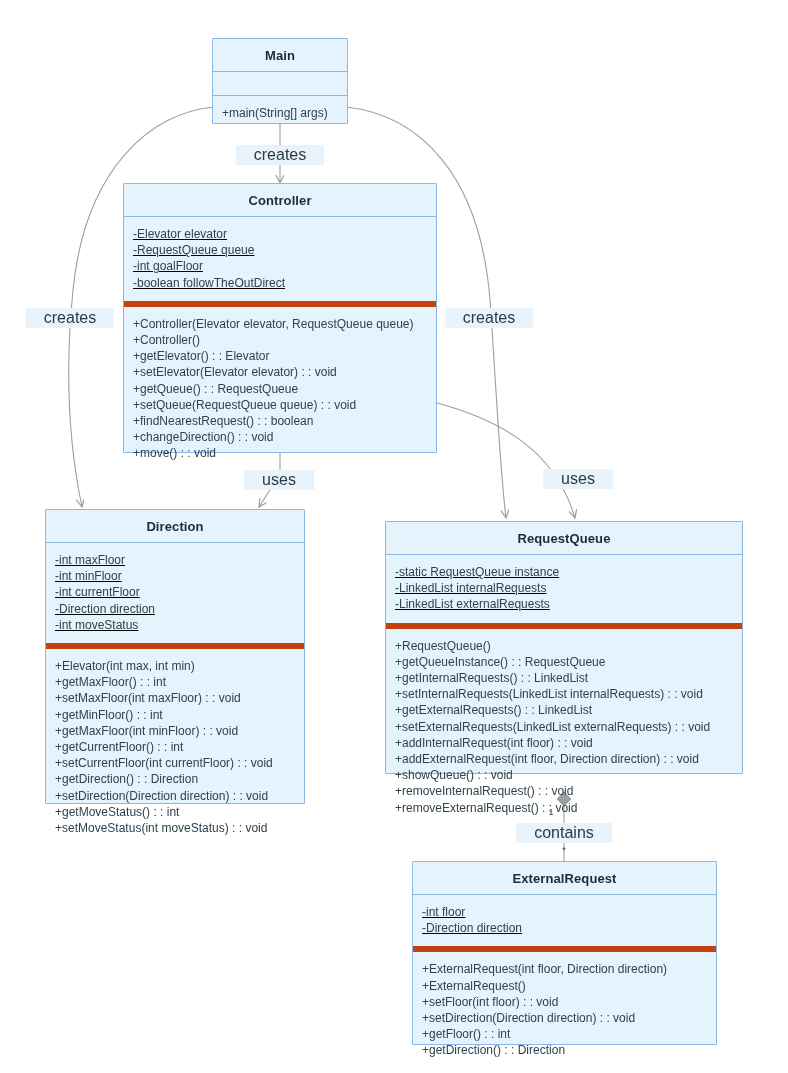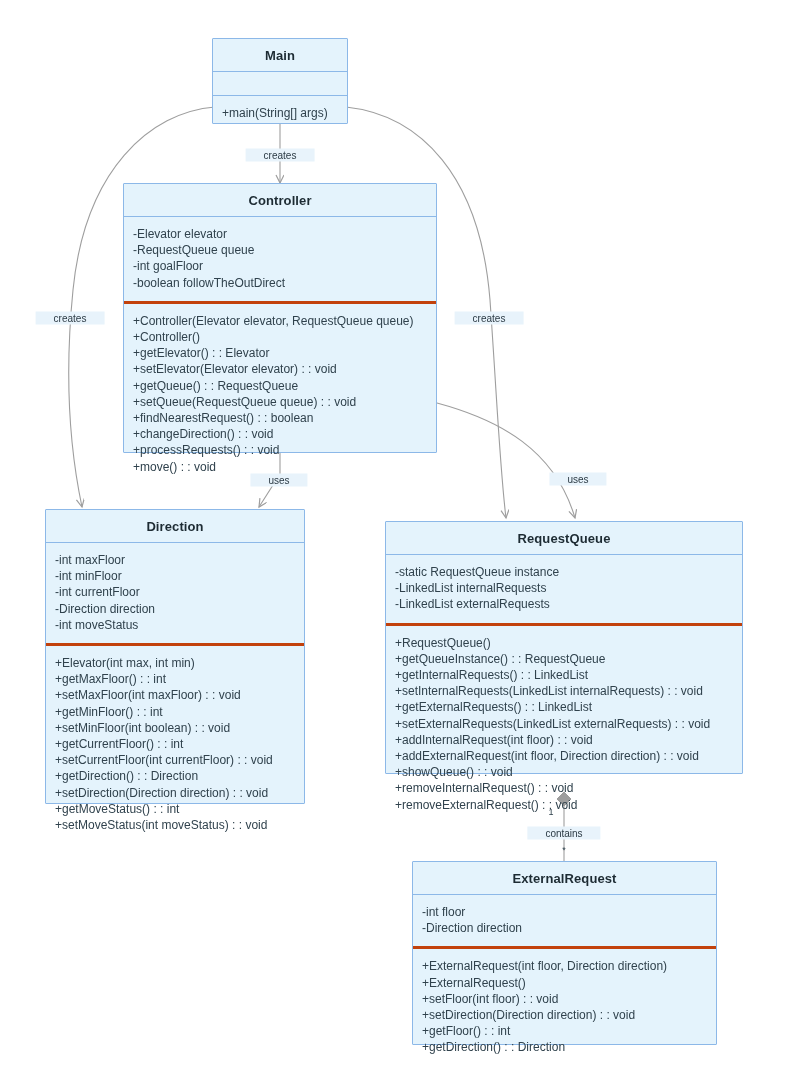--- a/index.html
+++ b/index.html
@@ -42,36 +42,37 @@
     padding: 9px 4px 8px 4px;
     border-bottom: 1px solid #8cb8e8;
     box-sizing: border-box;
     letter-spacing: .1px;
   }
   .uml-section {
     padding: 9px 8px 10px 9px;
     box-sizing: border-box;
   }
   .uml-section.attrs {
-    border-bottom: 3px solid #c2410c;
+    border-bottom: 6px solid #c2410c;
+    text-decoration: underline;
   }
   .uml-section.empty-attrs {
     height: 24px;
     padding: 0;
     border-bottom: 1px solid #8cb8e8;
   }
   .uml-row {
     font-size: 12px;
     line-height: 16.2px;
     color: #30424d;
     white-space: nowrap;
   }
   .edge-label {
     position: absolute;
-    font-size: 10px;
+    font-size: 16px;
     color: #2b3a44;
     background: #e8f3fb;
     padding: 1px 18px;
     white-space: nowrap;
     transform: translate(-50%, -50%);
   }
   .mult-label {
     position: absolute;
     font-size: 9px;
     color: #30424d;
@@ -124,40 +125,39 @@
     </div>
     <div class="uml-section methods">
       <div class="uml-row">+Controller(Elevator elevator, RequestQueue queue)</div>
       <div class="uml-row">+Controller()</div>
       <div class="uml-row">+getElevator() : : Elevator</div>
       <div class="uml-row">+setElevator(Elevator elevator) : : void</div>
       <div class="uml-row">+getQueue() : : RequestQueue</div>
       <div class="uml-row">+setQueue(RequestQueue queue) : : void</div>
       <div class="uml-row">+findNearestRequest() : : boolean</div>
       <div class="uml-row">+changeDirection() : : void</div>
-      <div class="uml-row">+processRequests() : : void</div>
       <div class="uml-row">+move() : : void</div>
     </div>
   </div>
 
   <div class="uml-class" style="left:45px; top:509px; width:260px; height:295px;">
     <div class="uml-title">Direction</div>
     <div class="uml-section attrs">
       <div class="uml-row">-int maxFloor</div>
       <div class="uml-row">-int minFloor</div>
       <div class="uml-row">-int currentFloor</div>
       <div class="uml-row">-Direction direction</div>
       <div class="uml-row">-int moveStatus</div>
     </div>
     <div class="uml-section methods">
       <div class="uml-row">+Elevator(int max, int min)</div>
       <div class="uml-row">+getMaxFloor() : : int</div>
       <div class="uml-row">+setMaxFloor(int maxFloor) : : void</div>
       <div class="uml-row">+getMinFloor() : : int</div>
-      <div class="uml-row">+setMinFloor(int boolean) : : void</div>
+      <div class="uml-row">+getMaxFloor(int minFloor) : : void</div>
       <div class="uml-row">+getCurrentFloor() : : int</div>
       <div class="uml-row">+setCurrentFloor(int currentFloor) : : void</div>
       <div class="uml-row">+getDirection() : : Direction</div>
       <div class="uml-row">+setDirection(Direction direction) : : void</div>
       <div class="uml-row">+getMoveStatus() : : int</div>
       <div class="uml-row">+setMoveStatus(int moveStatus) : : void</div>
     </div>
   </div>
 
   <div class="uml-class" style="left:385px; top:521px; width:358px; height:253px;">

